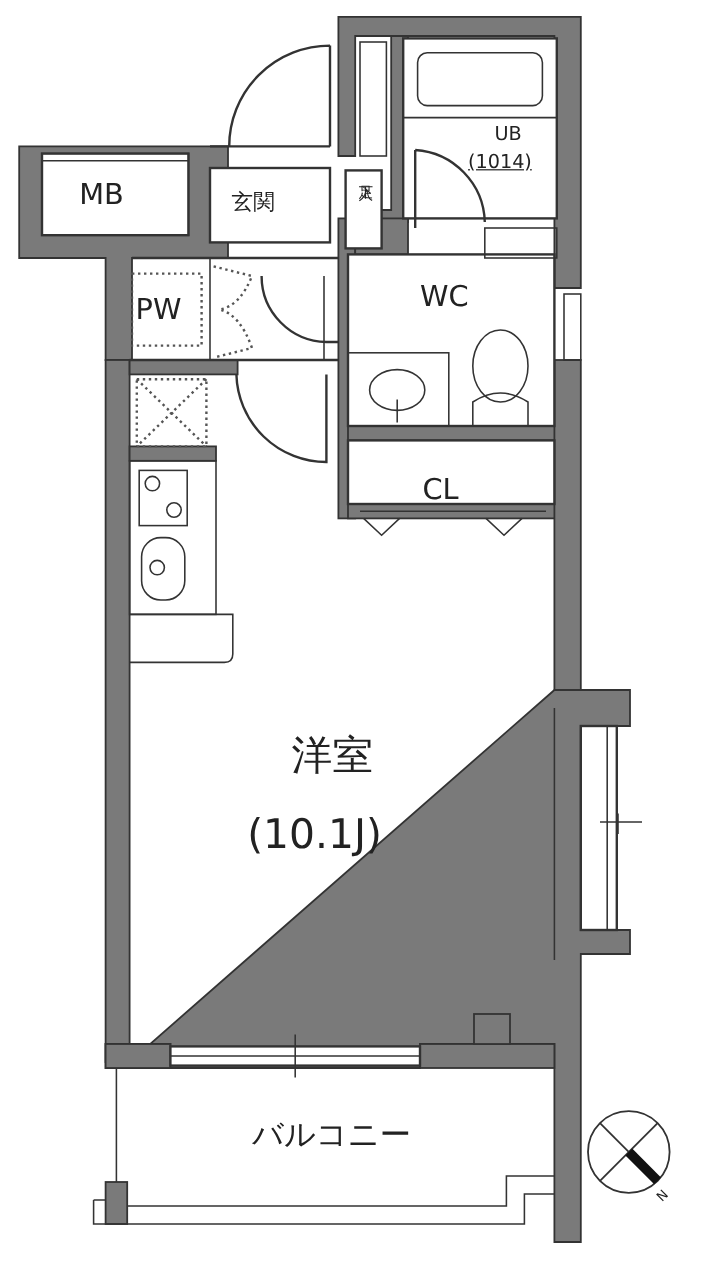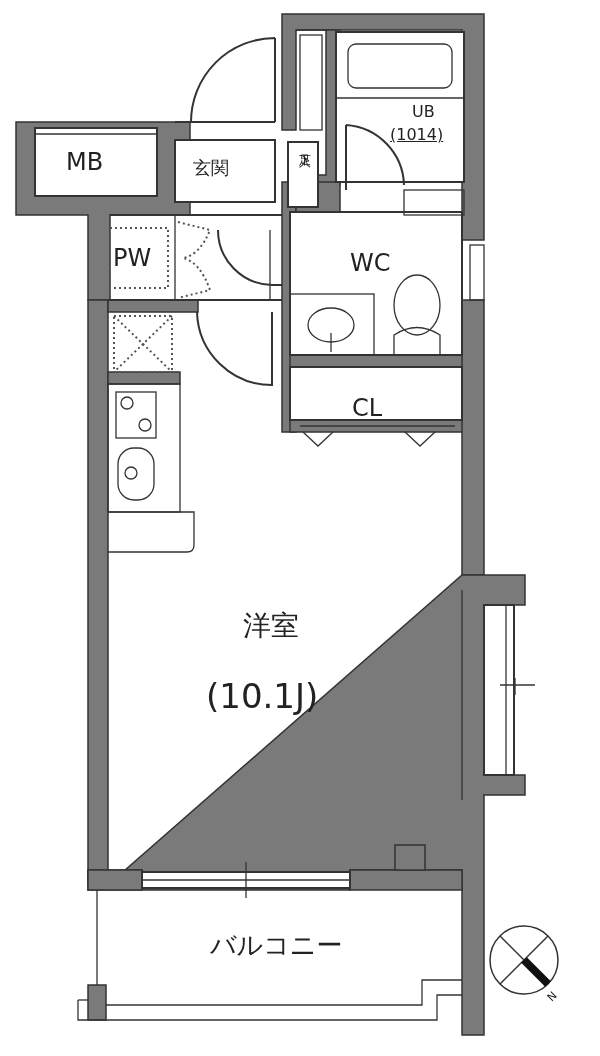--- a/index.html
+++ b/index.html
@@ -109,18 +109,18 @@
     <line x1="524" y1="960" x2="548" y2="984" stroke="#111" stroke-width="8"></line>
   </g>
 </svg>
 
 <div class="lbl" style="left:66px;top:148px;font-size:24px;">MB</div>
 <div class="lbl" style="left:193px;top:156px;font-size:18px;">玄関</div>
 <div class="lbl" style="left:296px;top:145px;font-size:12px;writing-mode:vertical-rl;">下足入</div>
 <div class="lbl" style="left:113px;top:244px;font-size:24px;">PW</div>
 <div class="lbl" style="left:412px;top:102px;font-size:16px;">UB</div>
 <div class="lbl" style="left:390px;top:125px;font-size:16px;text-decoration:underline;">(1014)</div>
-<div class="lbl" style="left:350px;top:233px;font-size:24px;margin-top:16px;">WC</div>
+<div class="lbl" style="left:350px;top:233px;font-size:24px;">WC</div>
 <div class="lbl" style="left:352px;top:394px;font-size:24px;">CL</div>
-<div class="lbl" style="left:243px;top:607px;font-size:28px;">洋室</div>
+<div class="lbl" style="left:243px;top:607px;font-size:34px;">洋室</div>
 <div class="lbl" style="left:206px;top:660px;font-size:34px;margin-top:16px;">(10.1J)</div>
 <div class="lbl" style="left:210px;top:928px;font-size:26px;text-align:center;">バルコニー</div>
 <div class="lbl" style="left:548px;top:990px;font-size:11px;transform:rotate(-45deg);">N</div>
 
 </body></html>

